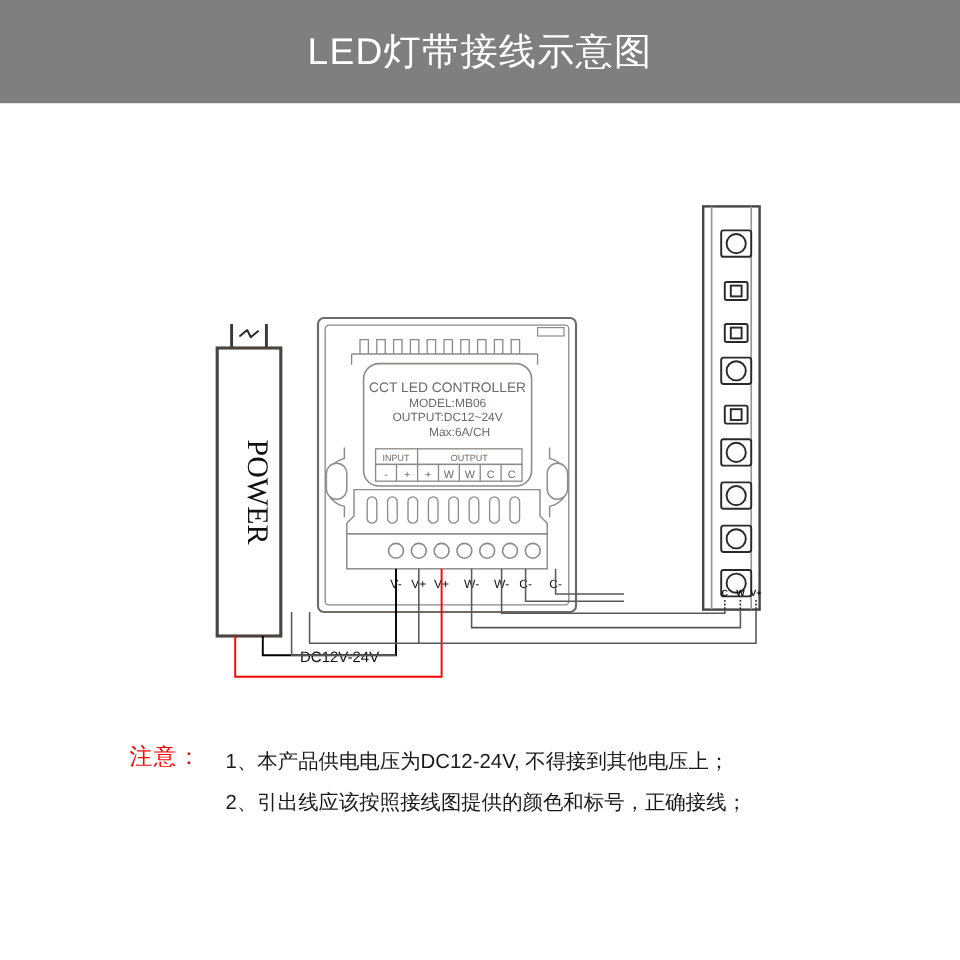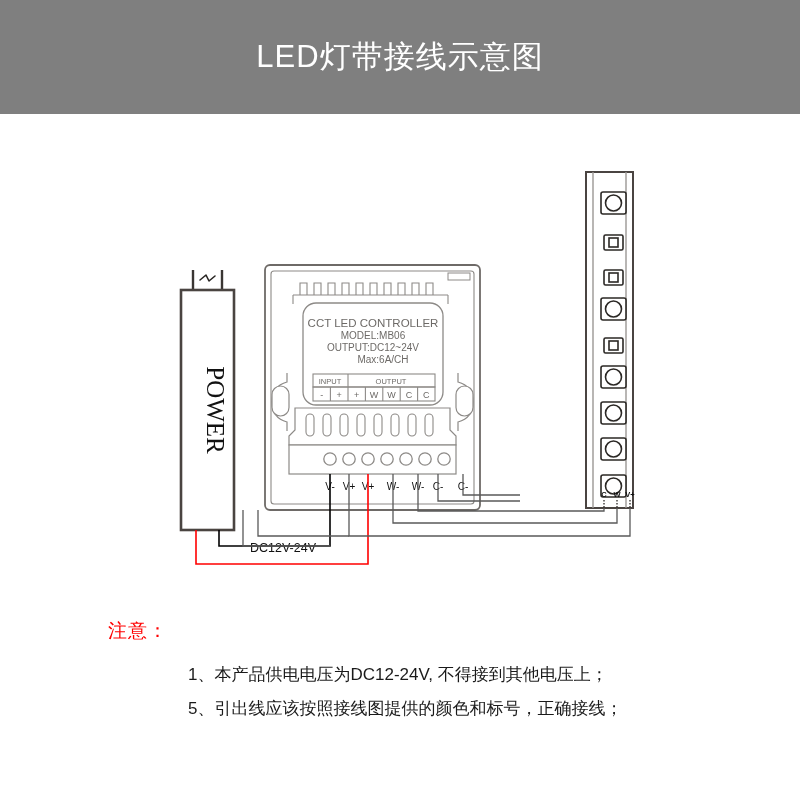--- a/index.html
+++ b/index.html
@@ -4,42 +4,42 @@
 <style>
   html,body{margin:0;padding:0;}
   body{
     width:800px;height:800px;
     background:#ffffff;
     font-family:"Liberation Sans","DejaVu Sans",sans-serif;
     overflow:hidden;
     position:relative;
   }
   .header{
-    position:absolute;left:0;top:0;width:800px;height:114px;
+    position:absolute;left:0;top:0;width:800px;height:86px;
     background:#7f7f7f;
     display:flex;align:center;align-items:center;justify-content:center;
   }
   .header-title{
     color:#ffffff;
     font-size:31px;
     letter-spacing:1px;
     font-weight:400;
     white-space:nowrap;
   }
   .stage{position:absolute;left:0;top:90px;width:800px;height:710px;}
   svg{display:block;}
   .notice{
     position:absolute;left:0;top:600px;width:800px;height:160px;padding-left:20px;
   }
   .notice-label{
     position:absolute;left:108px;top:18px;
     color:#ff0000;font-size:19px;letter-spacing:1px;
   }
   .notice-lines{
-    position:absolute;left:188px;top:18px;width:560px;margin-top:40px;
+    position:absolute;left:188px;top:18px;width:560px;
   }
   .notice-line{
     color:#1a1a1a;font-size:17px;line-height:34px;white-space:nowrap;
   }
 </style>
 </head>
 <body>
 
 <div class="header">
   <div class="header-title">LED灯带接线示意图</div>
@@ -225,15 +225,15 @@
     <path d="M330,456 L243,456 L243,420" fill="none" stroke="#595959" stroke-width="1.3"></path>
     <path d="M349,446 L258,446 L258,420" fill="none" stroke="#595959" stroke-width="1.3"></path>
 
   </svg>
 </div>
 
 <div class="notice">
   <div class="notice-label">注意：</div>
   <div class="notice-lines">
     <div class="notice-line">1、本产品供电电压为DC12-24V, 不得接到其他电压上；</div>
-    <div class="notice-line">5、引出线应该按照接线图提供的颜色和标号，正确接线；</div>
+    <div class="notice-line">2、引出线应该按照接线图提供的颜色和标号，正确接线；</div>
   </div>
 </div>
 
 </body></html>

